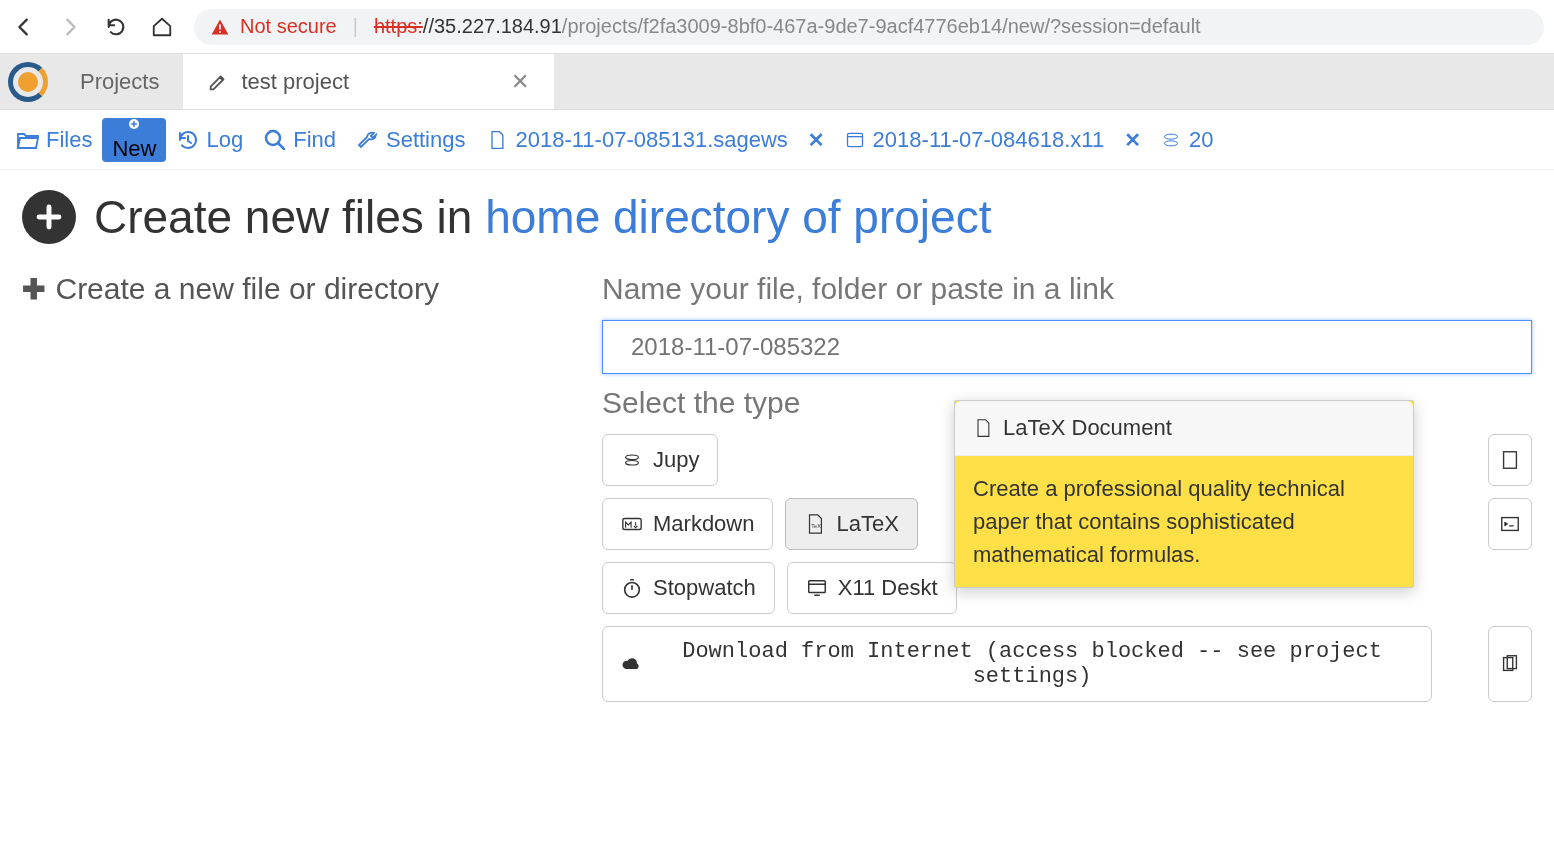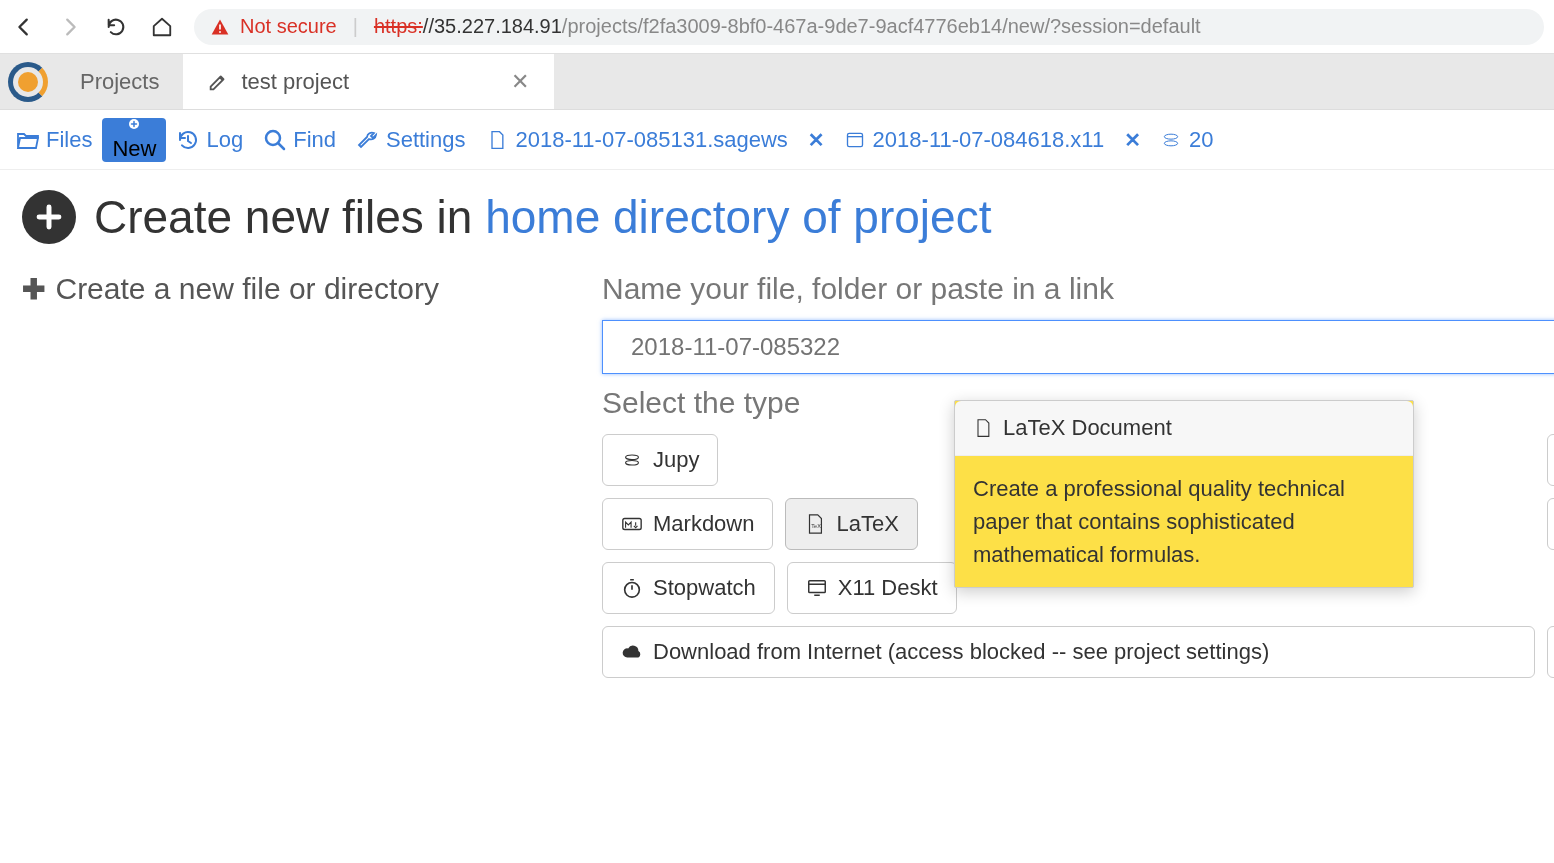--- a/index.html
+++ b/index.html
@@ -44,21 +44,21 @@
 .left-col { flex: 0 0 540px; }
 .right-col { flex: 1; position: relative; }
 .sub-h { font-size: 30px; color: #555; font-weight: 400; margin-bottom: 20px; display:flex; align-items:center; gap:10px; }
 .sub-h .plus-bold { font-weight: 900; font-size: 28px; }
 .section-label { font-size: 30px; color: #777; margin: 12px 0 14px; }
 .name-input { width: 100%; height: 54px; border: 1px solid #4d90fe; box-shadow: 0 0 4px rgba(77,144,254,0.6); border-radius: 0; padding: 0 28px; font-size: 24px; color: #737373; outline: none; }
 
 .type-grid { display: flex; flex-wrap: wrap; gap: 12px; margin-top: 10px; }
 .type-btn { display: flex; align-items: center; gap: 10px; border: 1px solid #ccc; background: #fff; border-radius: 6px; padding: 12px 18px; font-size: 22px; color: #333; cursor: pointer; }
 .type-btn.hover { background: #eee; border-color: #bbb; }
-.type-btn.blocked { width: 933px; }
+.type-btn.blocked { width: 830px; font-family: Liberation Mono, monospace; }
 .type-btn.far { margin-left: auto; }
 .type-btn svg, .type-btn .ico { width: 22px; height: 22px; }
 
 .tooltip { position: absolute; top: 128px; left: 352px; width: 460px; background: #fde047; border: 1px solid #ccc; border-radius: 2px; box-shadow: 0 4px 16px rgba(0,0,0,0.2); z-index: 10; }
 .tooltip-h { padding: 14px 18px; border-bottom: 1px solid #eee; font-size: 22px; display:flex; align-items:center; gap:10px; background:#f7f7f7; border-radius:6px 6px 0 0;}
 .tooltip-b { padding: 16px 18px; font-size: 22px; color: #333; line-height: 1.5; }
 
 .row { display:flex; width:100%; gap:12px; }
 </style>
 </head>

